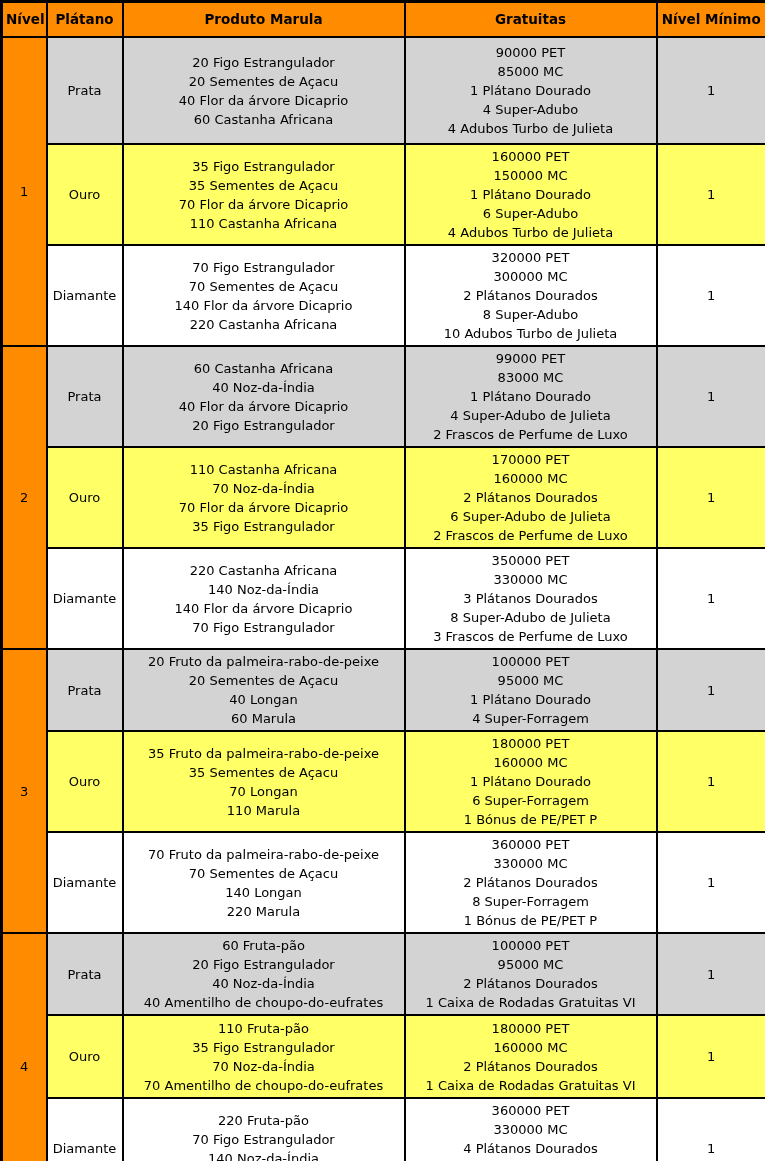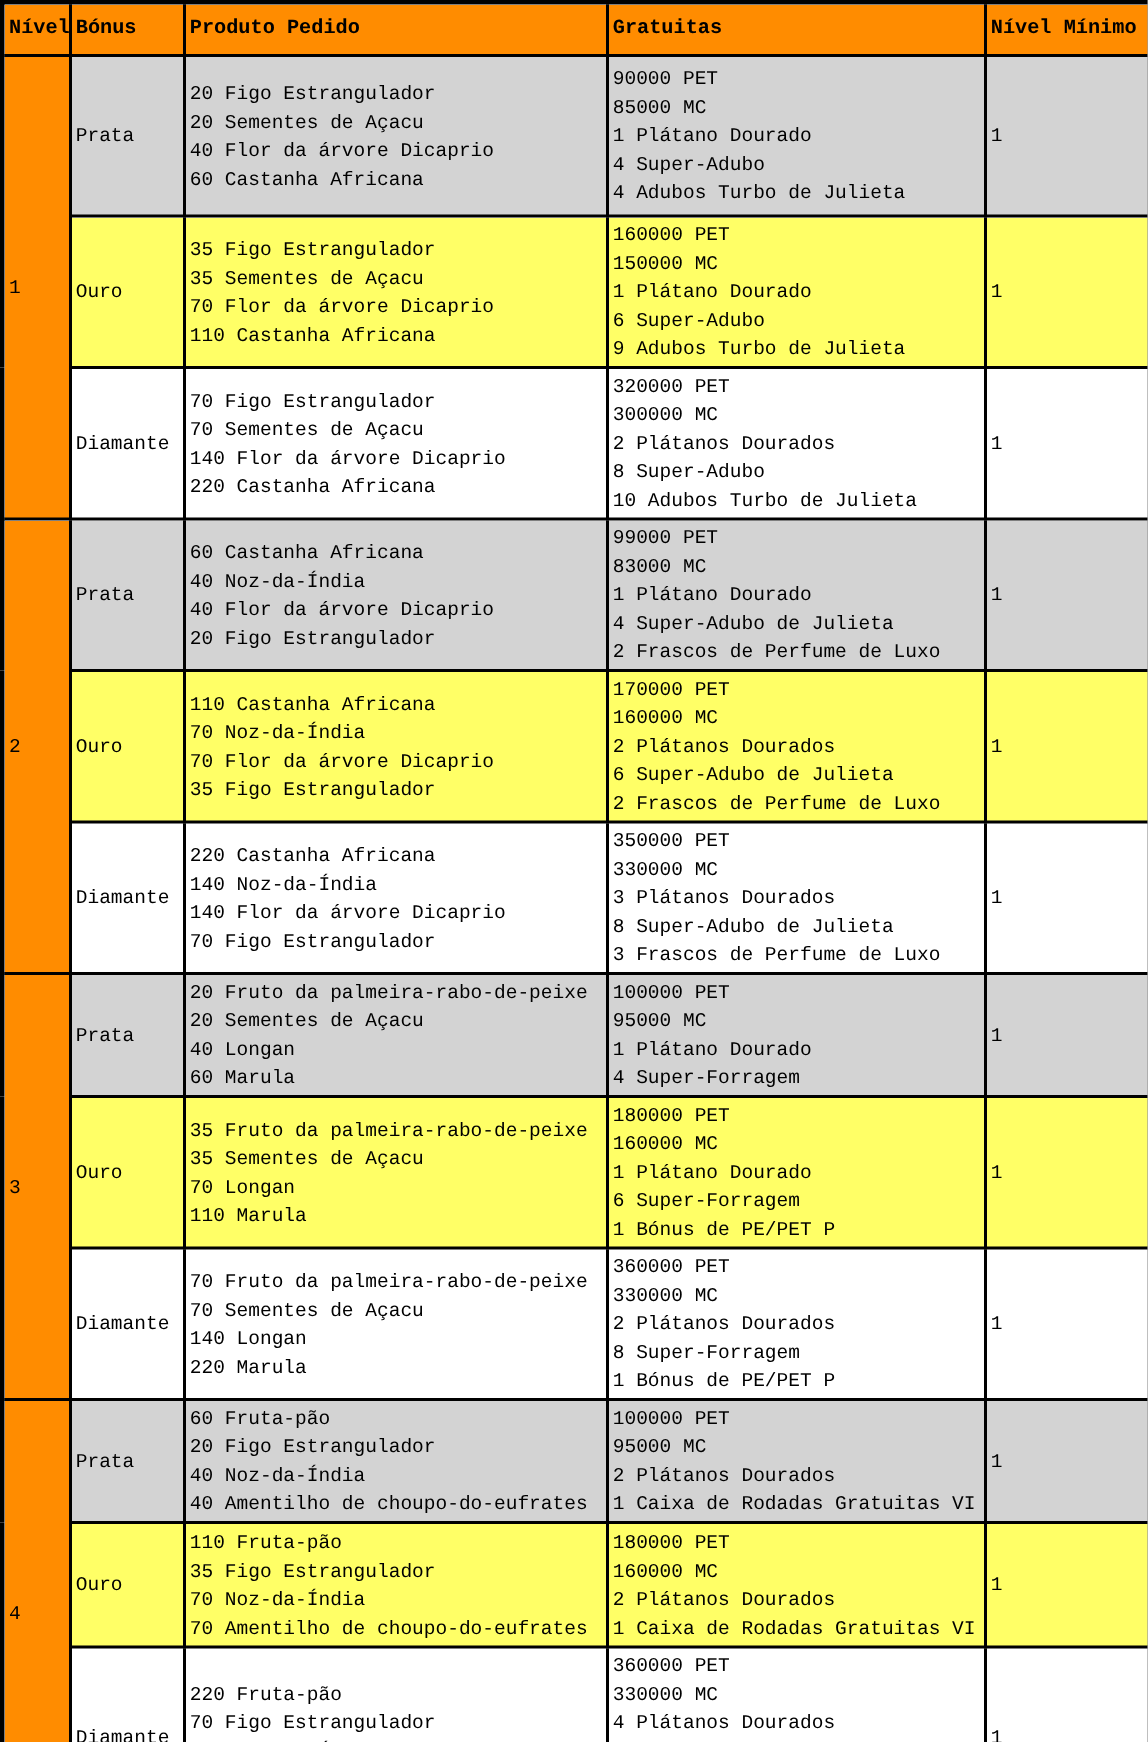--- a/index.html
+++ b/index.html
@@ -5,28 +5,27 @@
   html,body{margin:0;padding:0;background:#fff;}
   body{font-family:"DejaVu Sans","Liberation Sans",sans-serif;color:#000;}
   table.missions{
     border-collapse:collapse;
     width:765px;
     table-layout:fixed;
     border:3px solid var(--border,#000);
   }
   table.missions th, table.missions td{
     border:2px solid var(--border,#000);
-    text-align:left;
+    text-align:center;
     vertical-align:middle;
     font-size:13px;
     line-height:19px;
     padding:2px 3px;
     white-space:pre-line;
     overflow:hidden;
-    font-family:Liberation Mono, monospace;
   }
   table.missions th{
     background:var(--header_bg,#FF8C00);
     font-weight:bold;
     font-size:13.5px;
     height:29px;
   }
   td.c-level{background:var(--level_bg,#FF8C00);}
   td.c-prata{background:var(--prata_bg,#D3D3D3);}
   td.c-ouro{background:var(--ouro_bg,#FFFF66);}
@@ -39,22 +38,22 @@
   <colgroup>
     <col style="width:45px">
     <col style="width:76px">
     <col style="width:282px">
     <col style="width:252px">
     <col style="width:110px">
   </colgroup>
   <thead>
     <tr style="height:33px">
       <th>Nível</th>
-      <th>Bónus</th>
-      <th>Produto Pedido</th>
+      <th>Plátano</th>
+      <th>Produto Marula</th>
       <th>Gratuitas</th>
       <th>Nível Mínimo</th>
     </tr>
   </thead>
   <tbody>
 
     <tr style="height:107px">
       <td class="c-level" rowspan="3">1</td>
       <td class="c-prata">Prata</td>
       <td class="c-prata">20 Figo Estrangulador
@@ -71,21 +70,21 @@
     <tr style="height:96px">
       <td class="c-ouro">Ouro</td>
       <td class="c-ouro">35 Figo Estrangulador
 35 Sementes de Açacu
 70 Flor da árvore Dicaprio
 110 Castanha Africana</td>
       <td class="c-ouro">160000 PET
 150000 MC
 1 Plátano Dourado
 6 Super-Adubo
-9 Adubos Turbo de Julieta</td>
+4 Adubos Turbo de Julieta</td>
       <td class="c-ouro">1</td>
     </tr>
     <tr style="height:97px">
       <td class="c-diamante">Diamante</td>
       <td class="c-diamante">70 Figo Estrangulador
 70 Sementes de Açacu
 140 Flor da árvore Dicaprio
 220 Castanha Africana</td>
       <td class="c-diamante">320000 PET
 300000 MC

